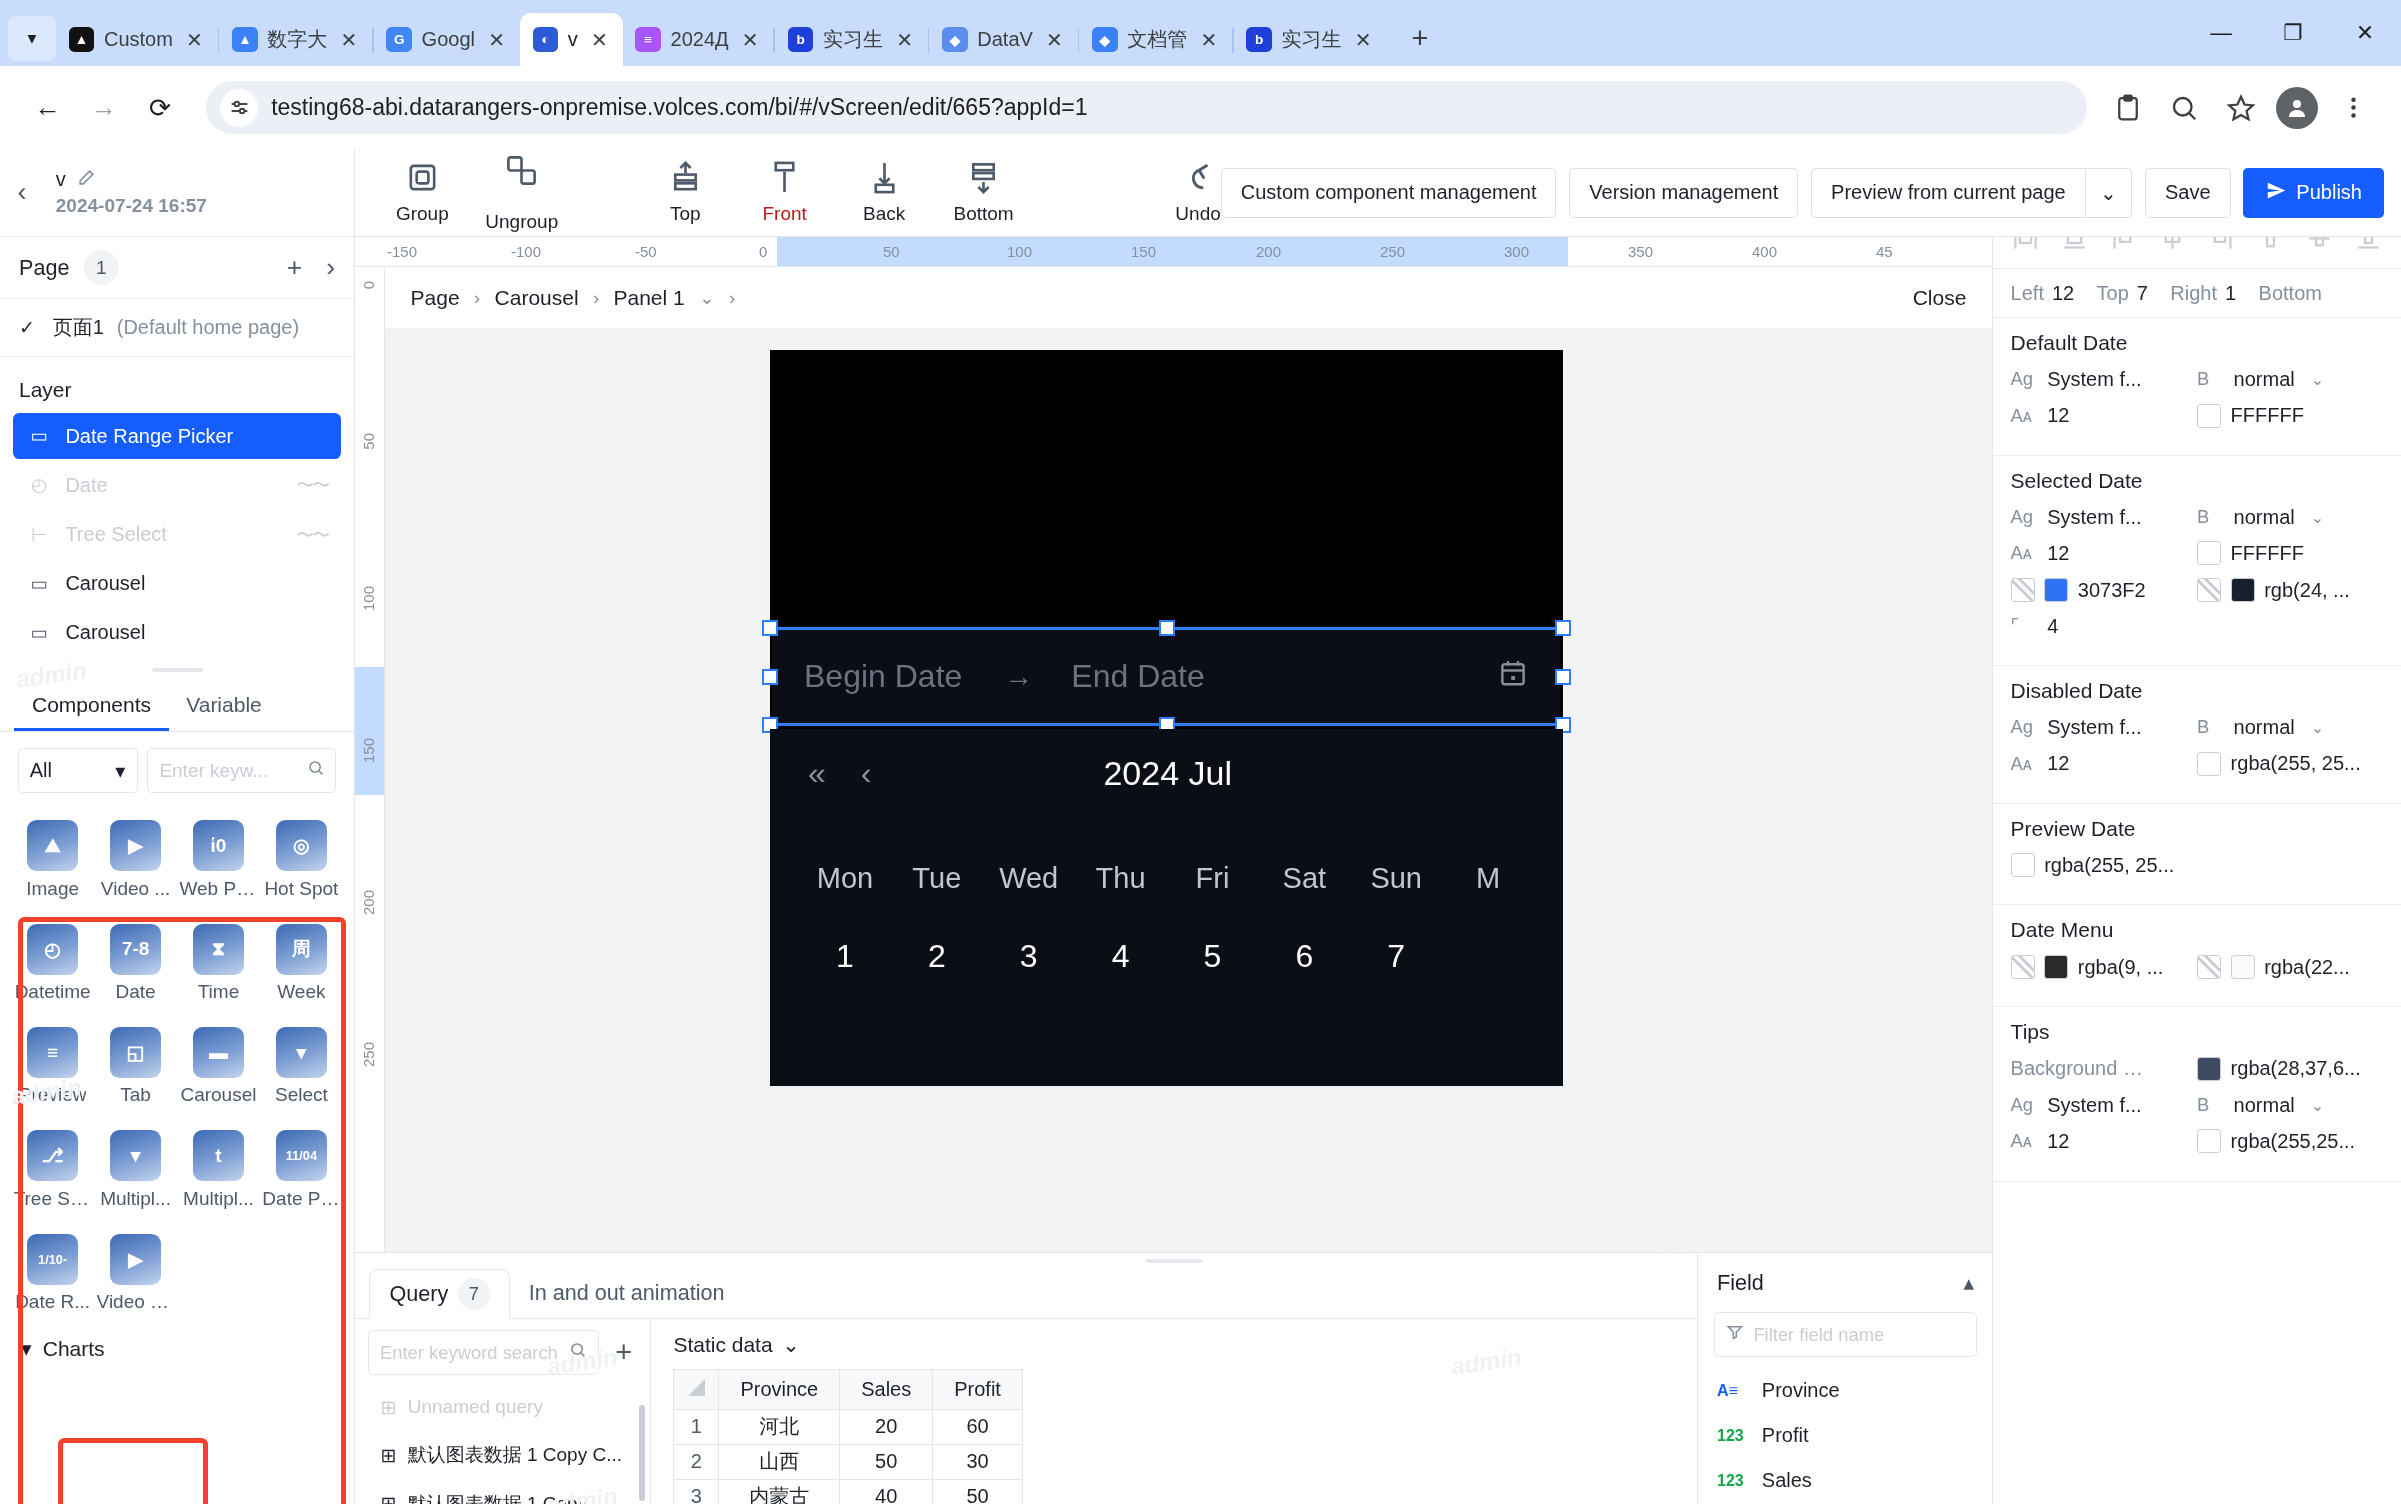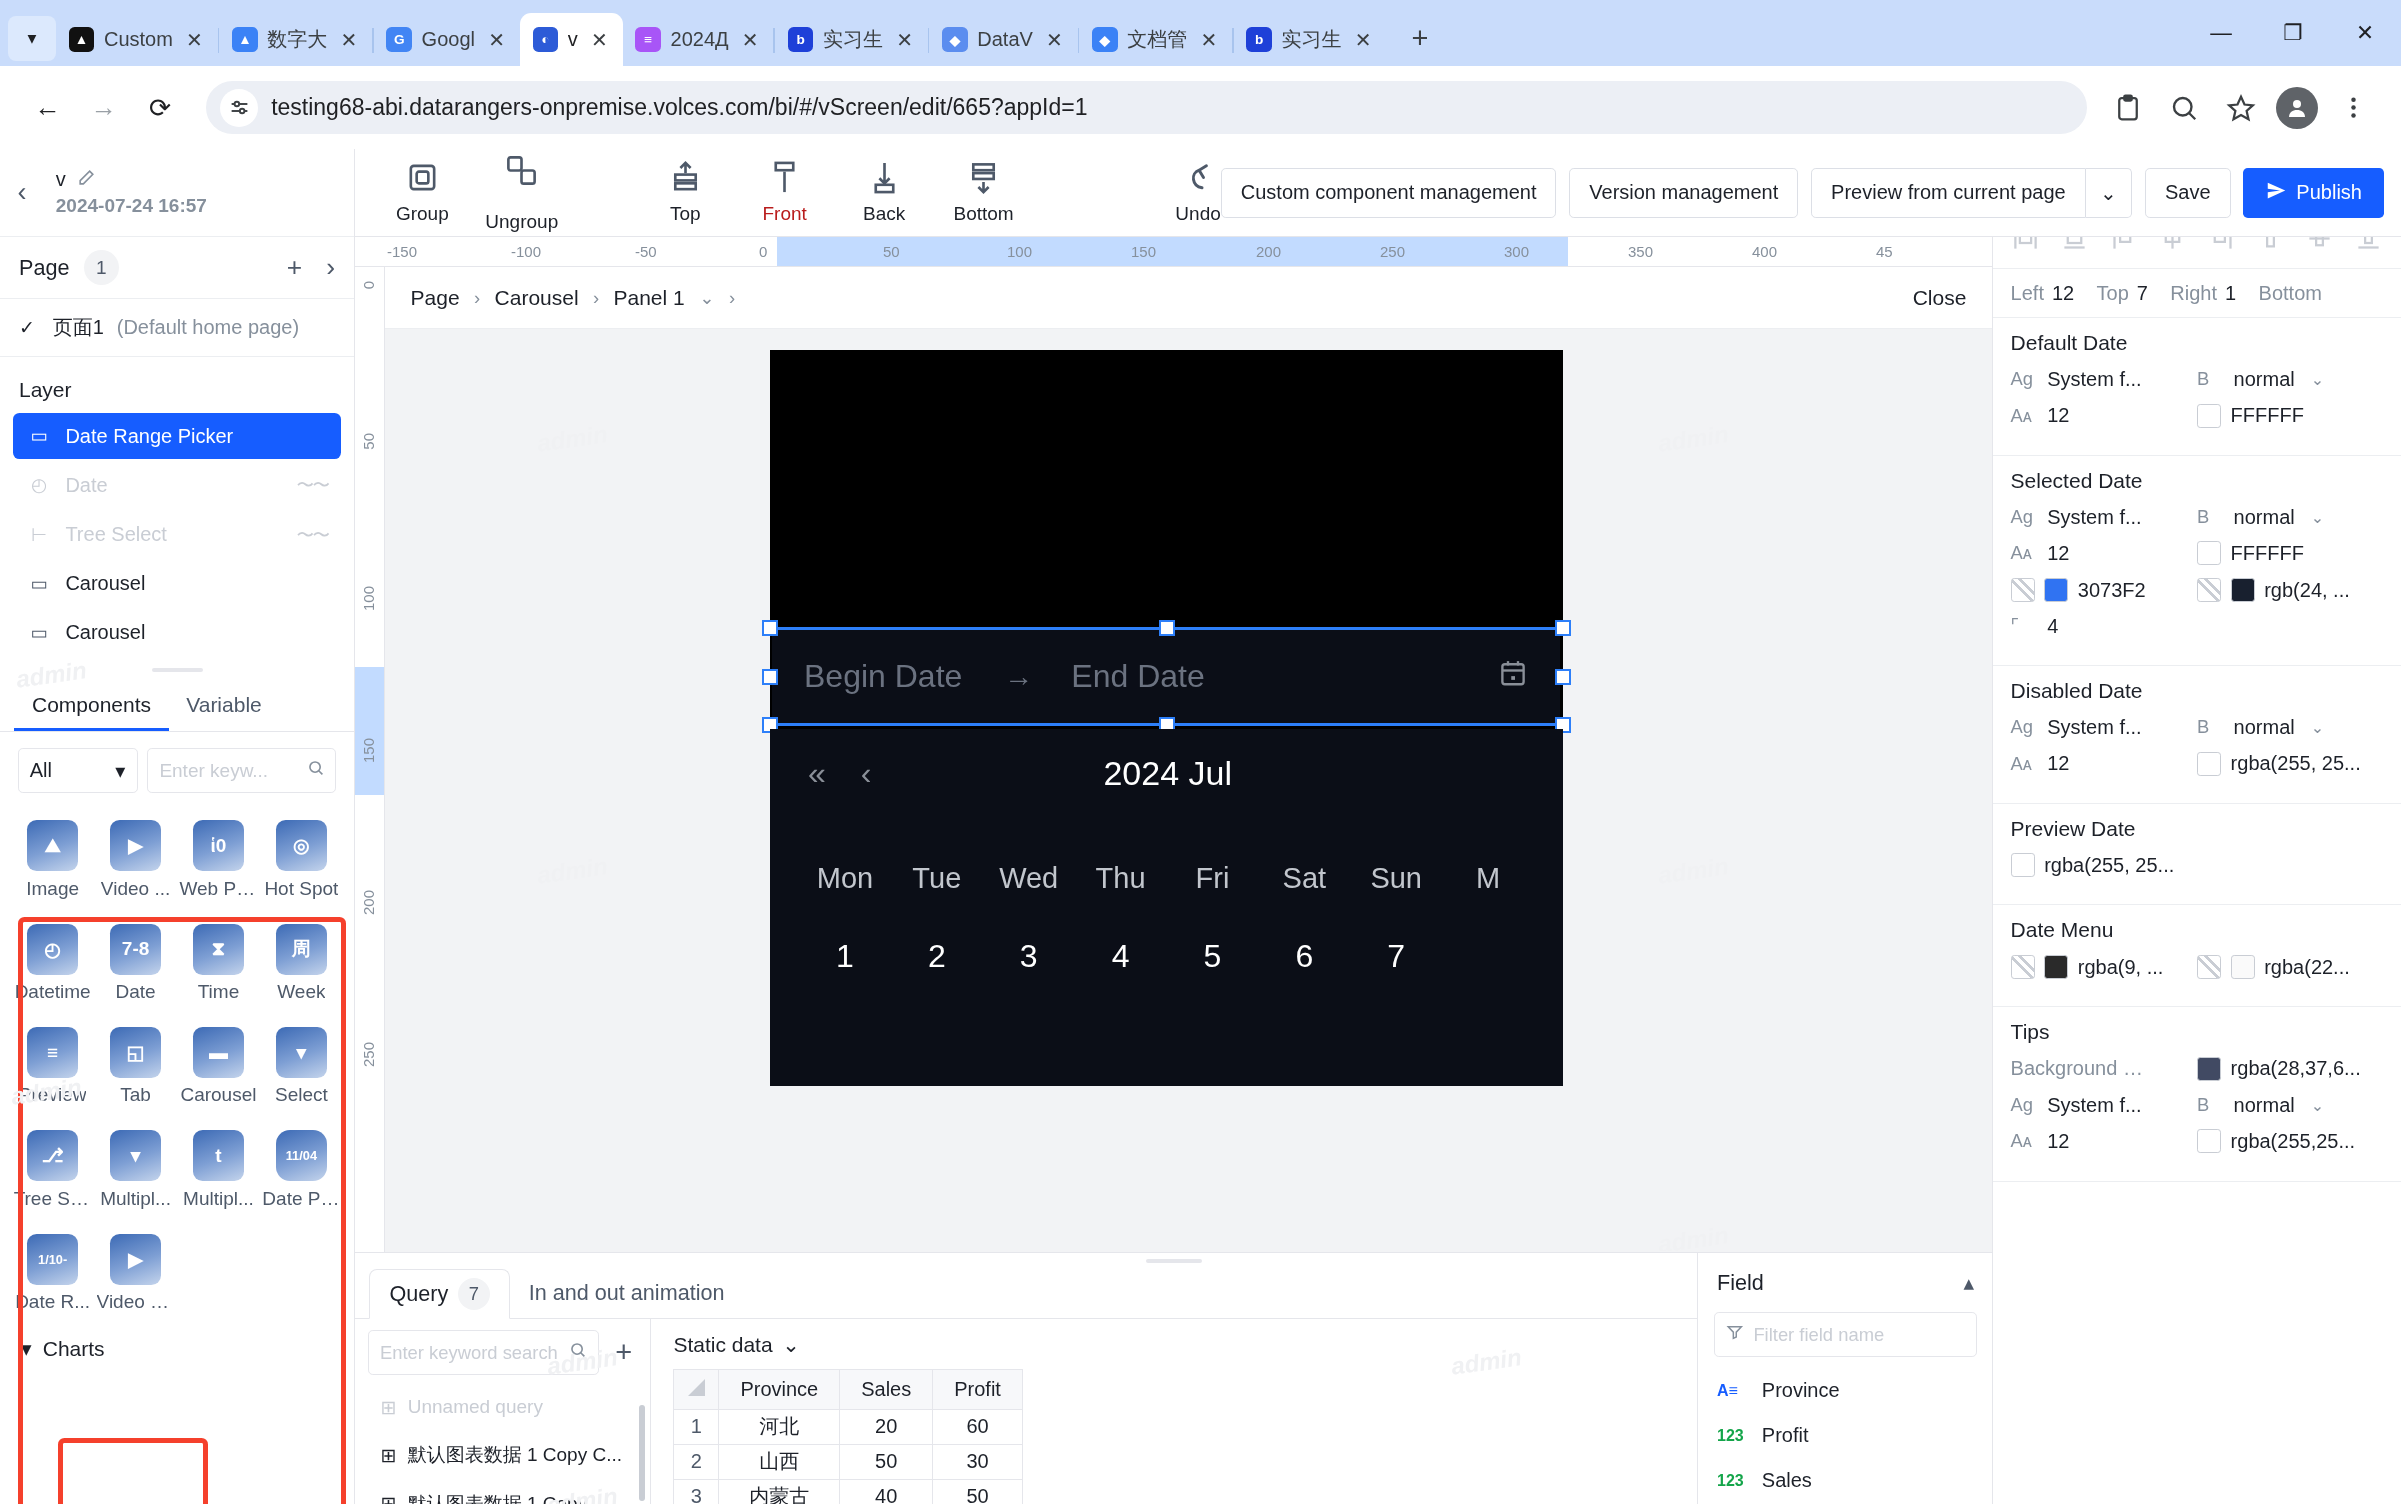--- a/index.html
+++ b/index.html
@@ -523,21 +523,21 @@
         </div>
         <div class="comp-cell">
           <div class="comp-ico">▾</div>
           <div class="comp-lbl">Multipl...</div>
         </div>
         <div class="comp-cell">
           <div class="comp-ico">t</div>
           <div class="comp-lbl">Multipl...</div>
         </div>
         <div class="comp-cell">
-          <div class="comp-ico" style="font-size: 12.8px; border-radius: 14px;">11/04</div>
+          <div class="comp-ico" style="font-size: 12.8px;">11/04</div>
           <div class="comp-lbl">Date Pi...</div>
         </div>
         <div class="comp-cell">
           <div class="comp-ico" style="font-size: 12.8px;">1/10-</div>
           <div class="comp-lbl">Date R...</div>
         </div>
         <div class="comp-cell">
           <div class="comp-ico">▶</div>
           <div class="comp-lbl">Video S...</div>
         </div>

